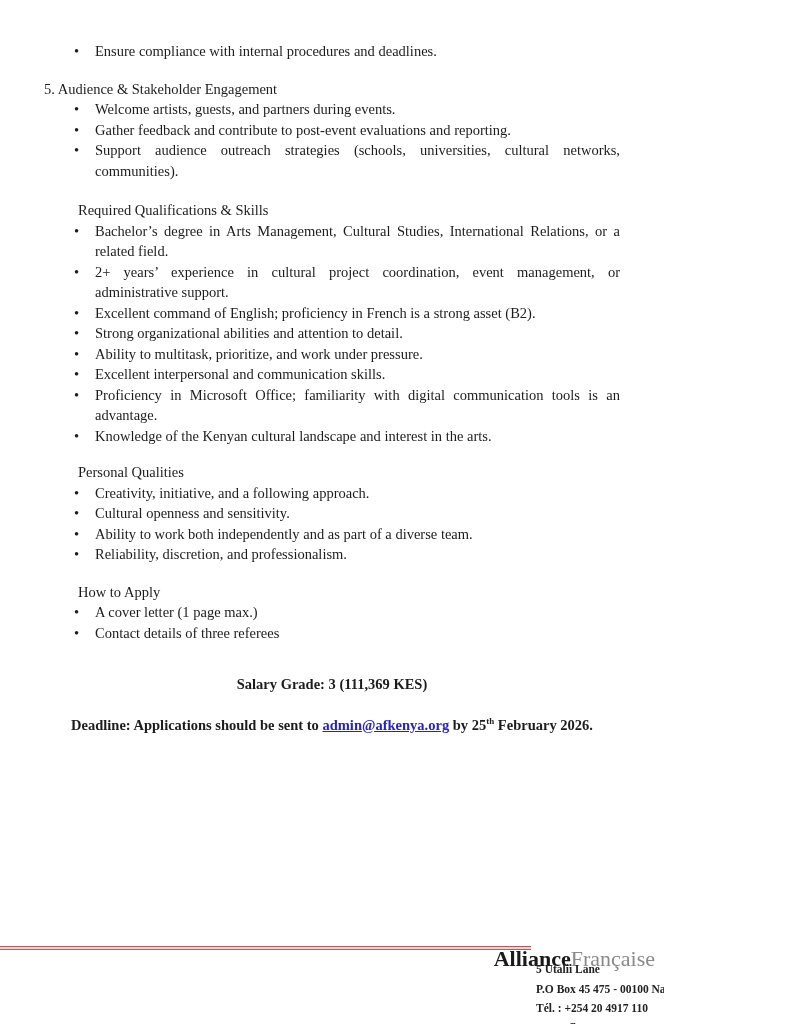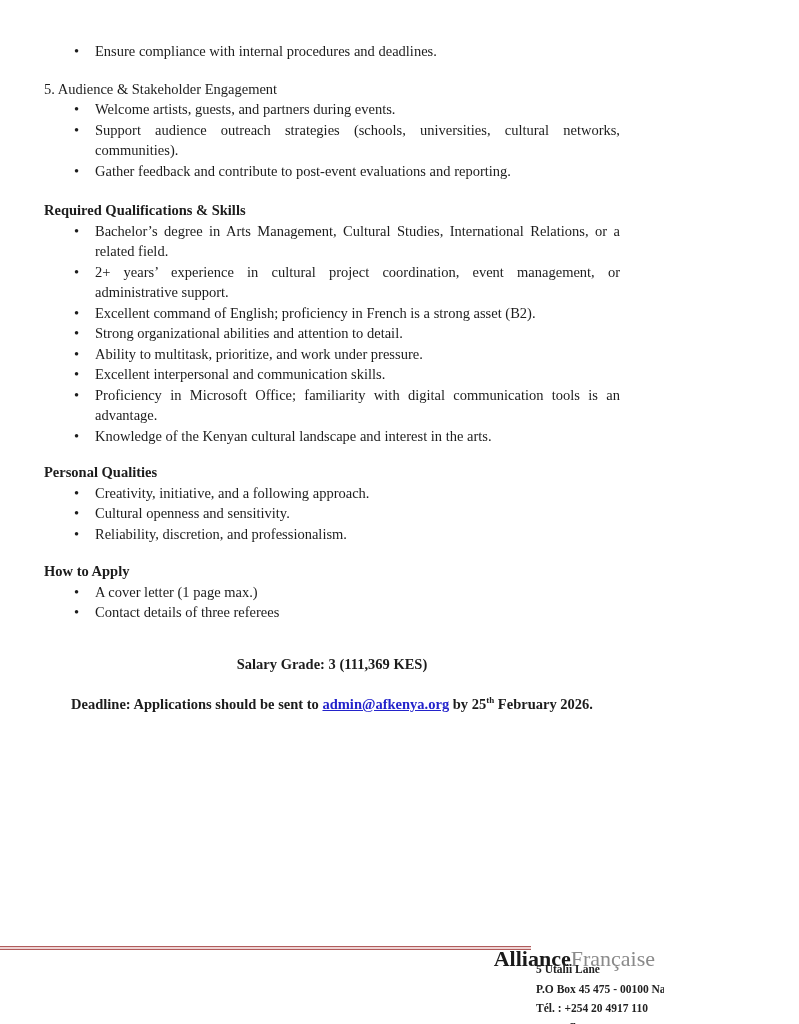--- a/index.html
+++ b/index.html
@@ -9,21 +9,21 @@
     height: 1024px;
     background: #ffffff;
     overflow: hidden;
     font-family: "Liberation Serif", "DejaVu Serif", serif;
     font-size: 14.5px;
     line-height: 20.5px;
     color: #1c1c1c;
   }
   .content { padding: 41px 44px 0 44px; }
 
-  .heading { font-weight: bold; }
+  .heading { font-weight: normal; margin-left: 34px; }
   .plain-heading { font-weight: normal; }
 
   ul.doc-list { list-style: none; margin: 0; padding: 0 0 0 28px; }
   ul.doc-list li {
     position: relative;
     padding-left: 23px;
     text-align: justify;
   }
   ul.doc-list li::before {
     content: "\2022";
@@ -95,42 +95,43 @@
   <div class="content">
 
     <ul class="doc-list">
         <li>Ensure compliance with internal procedures and deadlines.</li>
       </ul>
 
     <p class="plain-heading mt-heading5">5. Audience &amp; Stakeholder Engagement</p>
 
     <ul class="doc-list mt-engagement">
         <li>Welcome artists, guests, and partners during events.</li>
+        <li>Gather feedback and contribute to post-event evaluations and reporting.</li>
         <li>Support audience outreach strategies (schools, universities, cultural networks, communities).</li>
-        <li>Gather feedback and contribute to post-event evaluations and reporting.</li>
       </ul>
 
     <p class="heading mt-required-h">Required Qualifications &amp; Skills</p>
 
     <ul class="doc-list mt-required-l">
         <li>Bachelor’s degree in Arts Management, Cultural Studies, International Relations, or a related field.</li>
         <li>2+ years’ experience in cultural project coordination, event management, or administrative support.</li>
         <li>Excellent command of English; proficiency in French is a strong asset (B2).</li>
         <li>Strong organizational abilities and attention to detail.</li>
         <li>Ability to multitask, prioritize, and work under pressure.</li>
         <li>Excellent interpersonal and communication skills.</li>
         <li>Proficiency in Microsoft Office; familiarity with digital communication tools is an advantage.</li>
         <li>Knowledge of the Kenyan cultural landscape and interest in the arts.</li>
       </ul>
 
     <p class="heading mt-personal-h">Personal Qualities</p>
 
     <ul class="doc-list mt-personal-l">
         <li>Creativity, initiative, and a following approach.</li>
         <li>Cultural openness and sensitivity.</li>
+        <li>Ability to work both independently and as part of a diverse team.</li>
         <li>Reliability, discretion, and professionalism.</li>
       </ul>
 
     <p class="heading mt-apply-h">How to Apply</p>
 
 
     <ul class="doc-list mt-apply-l">
         <li>A cover letter (1 page max.)</li>
         <li>Contact details of three referees</li>
       </ul>

